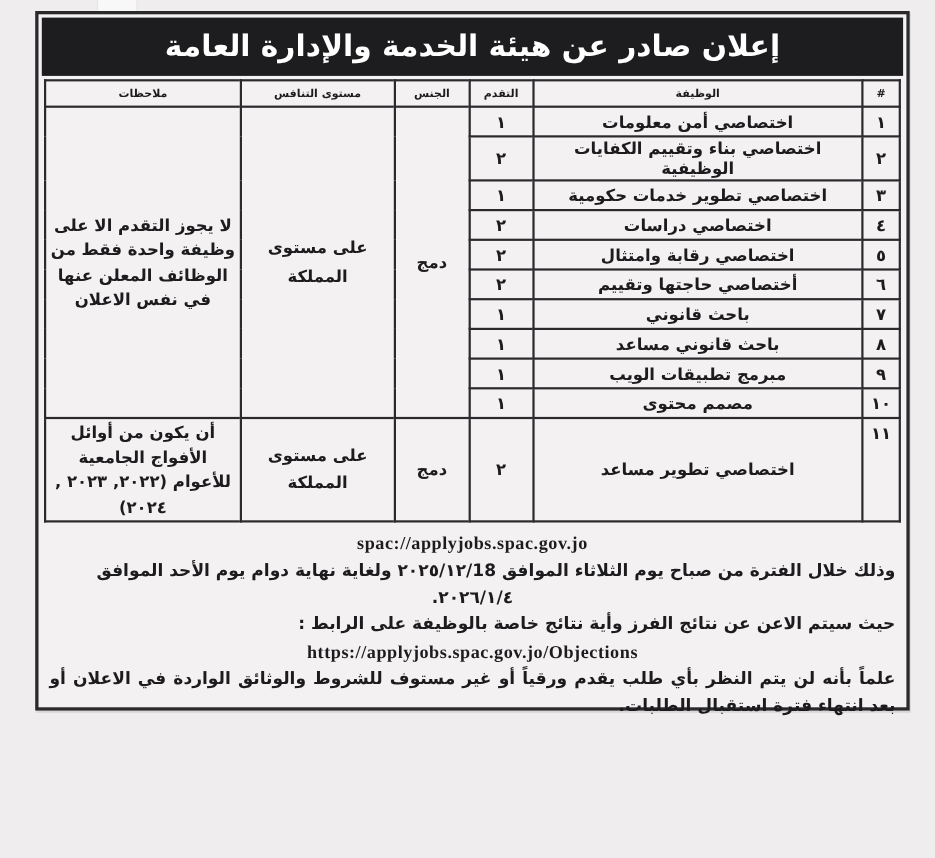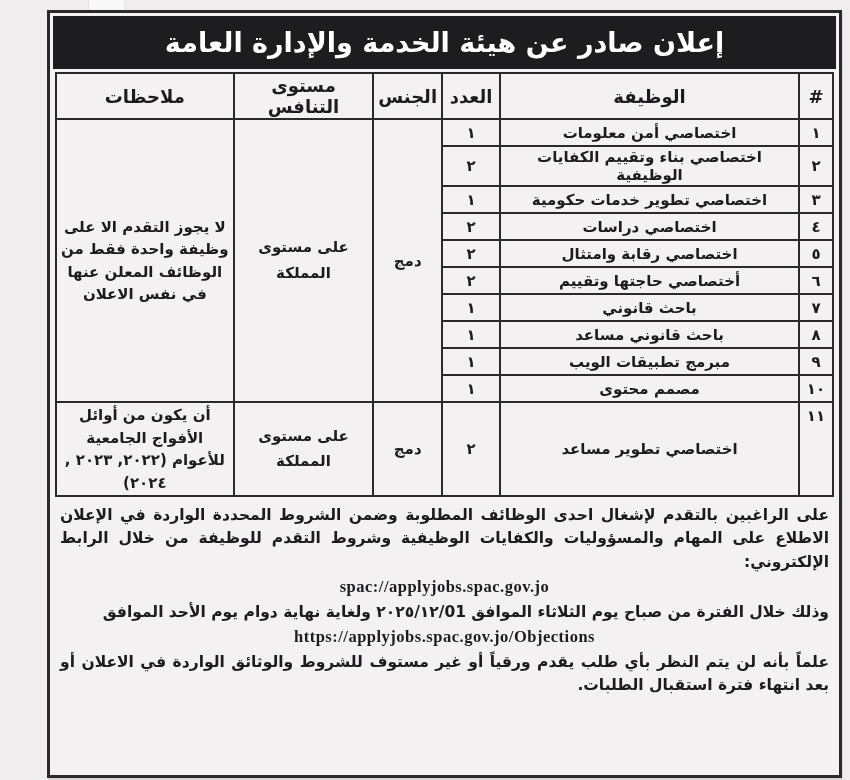--- a/index.html
+++ b/index.html
@@ -16,21 +16,21 @@
     width:850px;height:780px;position:relative;overflow:hidden;
     background:var(--page-bg);
     font-family:"DejaVu Sans",sans-serif;
     color:var(--text);
   }
   .scan-artifact{
     position:absolute;left:88px;top:0;width:37px;height:12px;
     background:#f9f8f9;border:1px solid #e3e1e2;border-top:none;
   }
   .announcement-box{
-    position:absolute;left:47px;top:10px;width:795px;height:768px;
+    position:absolute;left:32px;top:10px;width:795px;height:636px;
     border:3px solid var(--border);
     background:var(--box-bg);
     box-shadow:1px 2px 0 #d8d6d7;
   }
   .title-bar{
     margin:3px;height:53px;background:var(--bar-bg);
     display:flex;align-items:center;justify-content:center;
     direction:rtl;
   }
   .title-bar .title{
@@ -44,21 +44,21 @@
   table.jobs-table{
     direction:rtl;border-collapse:collapse;
     margin:2px auto 0 auto;width:calc(100% - 10px);
     font-weight:bold;
   }
   table.jobs-table th,table.jobs-table td{
     border:2px solid var(--border);
     text-align:center;vertical-align:middle;
     font-size:15px;padding:1px 4px;
   }
-  table.jobs-table th{height:24px;font-size:18px;}
+  table.jobs-table th{height:24px;font-size:10px;}
   tr.job-row td{height:27px;}
   tr.job-row-last td{height:88px;}
   td.cell-gender-merged{vertical-align:top;padding-top:5px;}
   td.cell-level-merged{vertical-align:middle;line-height:1.7;font-size:15.5px;}
   td.cell-notes-merged{
     vertical-align:top;padding-top:4px;line-height:1.5;font-size:15.5px;
   }
   td.cell-notes-11{line-height:1.5;font-size:15px;padding:2px 10px;border-radius:23px;}
   .footer{
     direction:rtl;padding:7px 10px 0 10px;
@@ -92,21 +92,21 @@
         <col style="width:300px">
         <col style="width:58px">
       <col style="width:68px">
         <col style="width:140px">
         <col style="width:178px">
     </colgroup>
     <thead>
       <tr>
         <th>#</th>
         <th>الوظيفة</th>
-        <th>العدد</th>
+        <th>التقدم</th>
         <th>الجنس</th>
         <th>مستوى التنافس</th>
         <th>ملاحظات</th>
       </tr>
     </thead>
     <tbody>
       <tr class="job-row">
         <td>١</td>
         <td>اختصاصي أمن معلومات</td>
         <td>١</td>
@@ -164,20 +164,21 @@
         <td>اختصاصي تطوير مساعد</td>
         <td>٢</td>
         <td class="cell-gender-merged">دمج</td>
         <td class="cell-level-merged">على مستوى المملكة</td>
         <td class="cell-notes-11">أن يكون من أوائل الأفواج الجامعية للأعوام (٢٠٢٢, ٢٠٢٣ , ٢٠٢٤)</td>
       </tr>
     </tbody>
   </table>
 
   <div class="footer">
-    <p class="p-justify">على الراغبين بالتقدم لإشغال احدى الوظائف المطلوبة وضمن الشروط المحددة الواردة في الإعلان الاطلاع على المهام والمسؤوليات والكفايات الوظيفية وشروط التقدم للوظيفة من خلال الرابط الإلكتروني:</p>
     <p class="p-link">spac://applyjobs.spac.gov.jo</p>
-    <p class="p-justify">وذلك خلال الفترة من صباح يوم الثلاثاء الموافق ٢٠٢٥/١٢/01 ولغاية نهاية دوام يوم الأحد الموافق</p>
+    <p class="p-justify">وذلك خلال الفترة من صباح يوم الثلاثاء الموافق ٢٠٢٥/١٢/18 ولغاية نهاية دوام يوم الأحد الموافق</p>
+    <p class="p-date">٢٠٢٦/١/٤.</p>
+    <p class="p-start">حيث سيتم الاعن عن نتائج الفرز وأية نتائج خاصة بالوظيفة على الرابط :</p>
     <p class="p-link">https://applyjobs.spac.gov.jo/Objections</p>
     <p class="p-justify">علماً بأنه لن يتم النظر بأي طلب يقدم ورقياً أو غير مستوف للشروط والوثائق الواردة في الاعلان أو بعد انتهاء فترة استقبال الطلبات.</p>
   </div>
 
 </div>
 
 </body></html>

